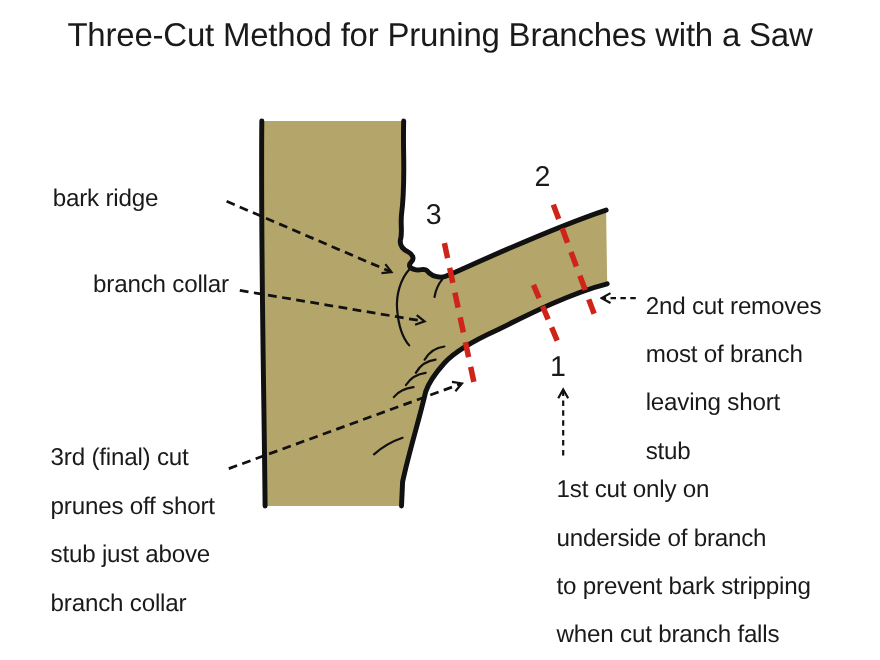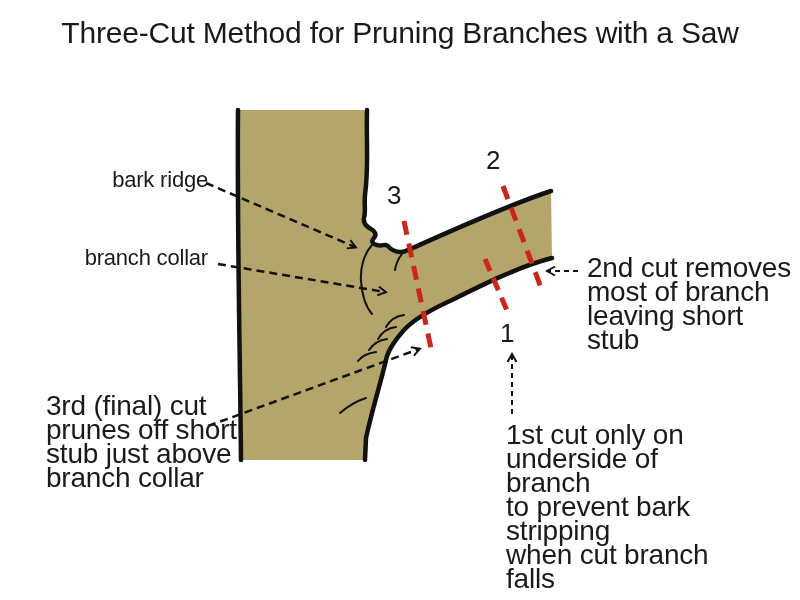--- a/index.html
+++ b/index.html
@@ -37,24 +37,24 @@
   }
   .label {
     font-size: 22px;
     line-height: 26px;
   }
   .num {
     font-size: 26px;
     line-height: 28px;
   }
   .note {
-    font-size: 28px;
-    line-height: 24px;
+    font-size: 22px;
+    line-height: 44px;
   }
-  .bark-ridge-label   { left: 48px;  top: 167px; width: 160px; text-align: right; }
+  .bark-ridge-label   { left: 48px;  top: 167px; width: 160px; text-align: left; }
   .branch-collar-label{ left: 38px;  top: 245px; width: 170px; text-align: right; }
   .num3 { left: 387px; top: 181px; }
   .num2 { left: 486px; top: 146px; }
   .num1 { left: 500px; top: 319px; }
   .note-2nd { left: 587px; top: 256px; width: 205px; }
   .note-3rd { left: 46px;  top: 394px; width: 210px; }
   .note-1st { left: 506px; top: 423px; width: 240px; }
 </style>
 </head>
 <body>

